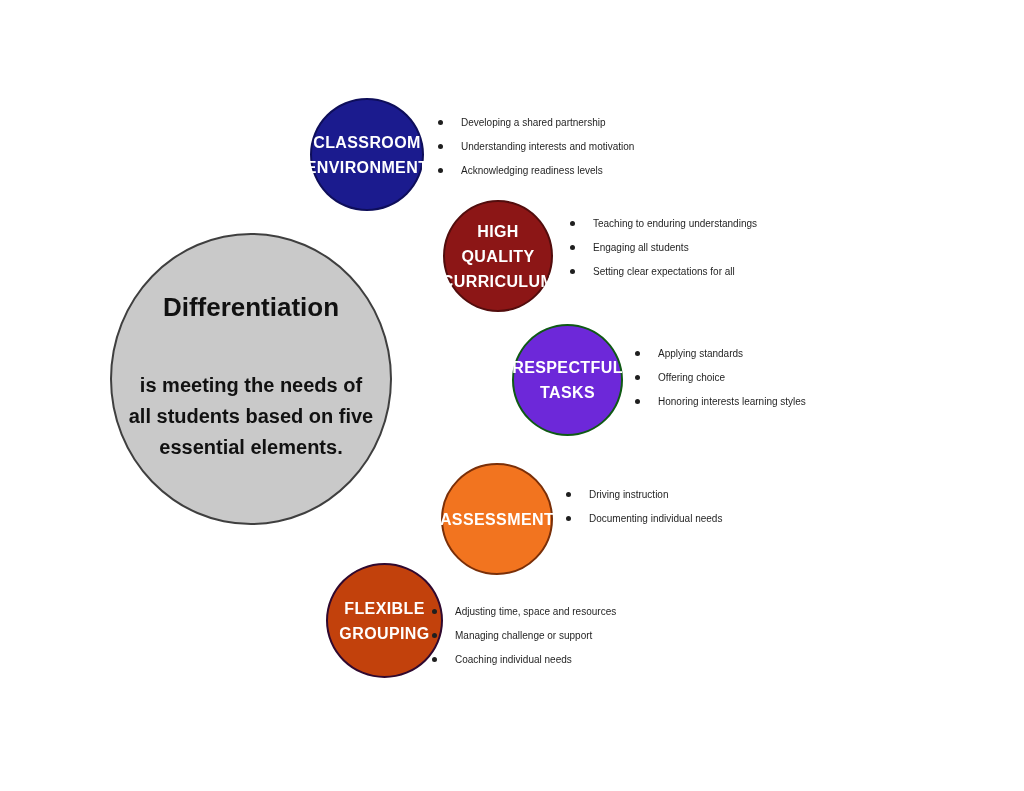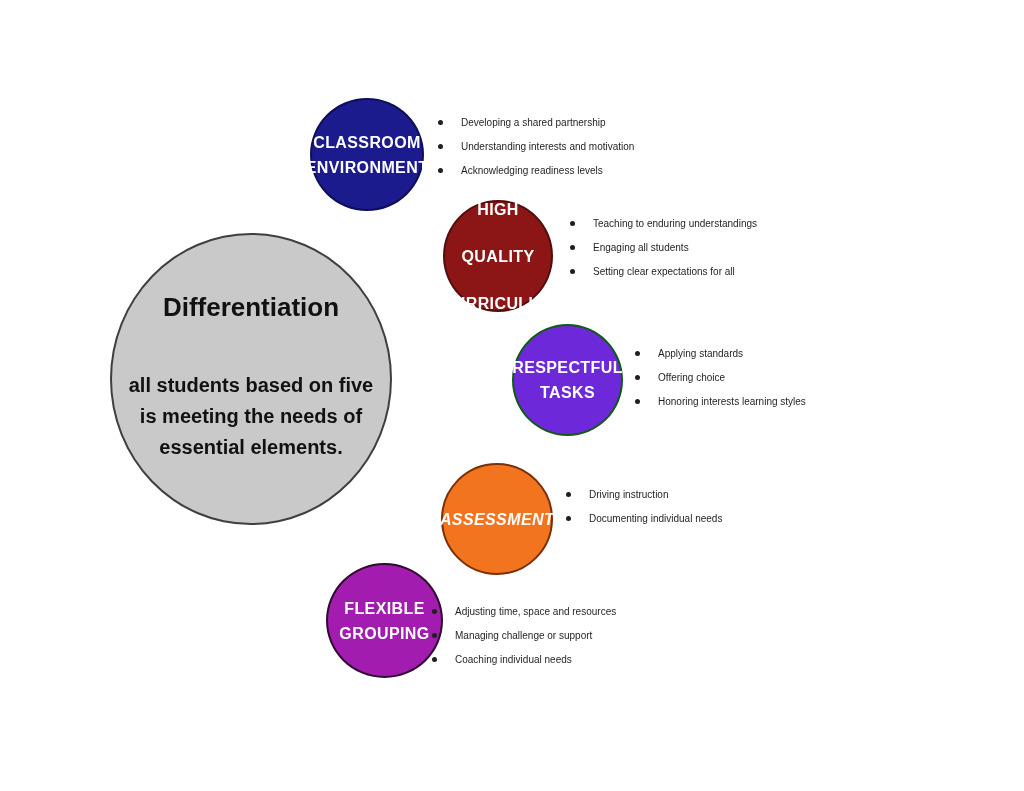--- a/index.html
+++ b/index.html
@@ -94,22 +94,22 @@
   .bullets-grouping   { left: 432px; top: 599px; }
 </style>
 </head>
 <body>
 
 <div class="canvas">
 
   <div class="circle circle-main" style="background-color: rgb(201, 201, 201); border-color: rgb(63, 63, 63);">
     <div class="main-title">Differentiation</div>
     <div class="main-desc">
+      <div>is meeting the needs of</div>
       <div>all students based on five</div>
-      <div>is meeting the needs of</div>
       <div>essential elements.</div>
     </div>
   </div>
 
   <div class="circle circle-classroom" style="background-color: rgb(27, 27, 142); border-color: rgb(14, 14, 90);">
     <div class="label-line">CLASSROOM</div>
     <div class="label-line">ENVIRONMENT</div>
   </div>
   <ul class="bullets bullets-classroom">
     <li>
@@ -119,21 +119,21 @@
     <li>
       <span class="dot"></span>
       <span class="txt">Understanding interests and motivation</span>
     </li>
     <li>
       <span class="dot"></span>
       <span class="txt">Acknowledging readiness levels</span>
     </li>
   </ul>
 
-  <div class="circle circle-curriculum" style="background-color: rgb(140, 22, 22); border-color: rgb(82, 13, 13); gap: 22px;">
+  <div class="circle circle-curriculum" style="background-color: rgb(140, 22, 22); border-color: rgb(82, 13, 13);">
     <div class="label-line">HIGH</div>
     <div class="label-line">QUALITY</div>
     <div class="label-line">CURRICULUM</div>
   </div>
   <ul class="bullets bullets-curriculum">
     <li>
       <span class="dot"></span>
       <span class="txt">Teaching to enduring understandings</span>
     </li>
     <li>
@@ -158,35 +158,35 @@
     <li>
       <span class="dot"></span>
       <span class="txt">Offering choice</span>
     </li>
     <li>
       <span class="dot"></span>
       <span class="txt">Honoring interests learning styles</span>
     </li>
   </ul>
 
-  <div class="circle circle-assessment" style="background-color: rgb(242, 116, 31); border-color: rgb(122, 47, 8); font-style: italic;">
+  <div class="circle circle-assessment" style="background-color: rgb(242, 116, 31); border-color: rgb(122, 47, 8);">
     <div class="label-line">ASSESSMENT</div>
   </div>
   <ul class="bullets bullets-assessment">
     <li>
       <span class="dot"></span>
       <span class="txt">Driving instruction</span>
     </li>
     <li>
       <span class="dot"></span>
       <span class="txt">Documenting individual needs</span>
     </li>
   </ul>
 
-  <div class="circle circle-grouping" style="background-color: #a21caf; border-color: rgb(48, 9, 47);">
+  <div class="circle circle-grouping" style="background-color: #c2410c; border-color: rgb(48, 9, 47);">
     <div class="label-line">FLEXIBLE</div>
     <div class="label-line">GROUPING</div>
   </div>
   <ul class="bullets bullets-grouping">
     <li>
       <span class="dot"></span>
       <span class="txt">Adjusting time, space and resources</span>
     </li>
     <li>
       <span class="dot"></span>

